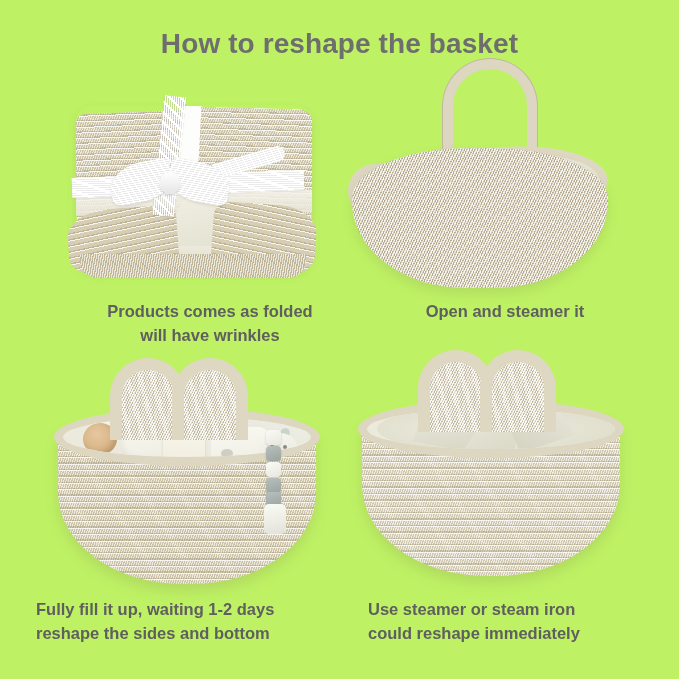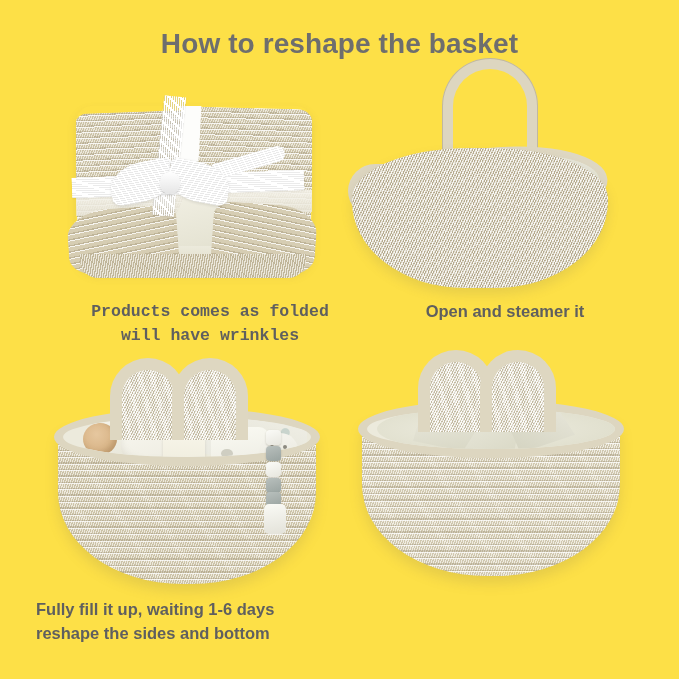--- a/index.html
+++ b/index.html
@@ -6,21 +6,21 @@
   html, body {
     margin: 0; padding: 0;
     width: 679px; height: 679px;
     background: #ffffff;
     font-family: "Liberation Sans", sans-serif;
     overflow: hidden;
   }
   #page {
     position: relative;
     width: 679px; height: 679px;
-    background: #fde047;
+    background: #bef264;
   }
 
   
   .title {
     position: absolute;
     top: 28px; left: 0; width: 679px;
     text-align: center;
     font-size: 28px;
     font-weight: bold;
     color: #6e6e6e;
@@ -31,21 +31,21 @@
   
   .caption {
     position: absolute;
     color: #5f5f5f;
     font-size: 16.5px;
     font-weight: bold;
     line-height: 1.45;
     white-space: pre-line;
     z-index: 40;
   }
-  .cap-tl { top: 300px; left: 70px; width: 280px; text-align: center; font-family: Liberation Mono, monospace; }
+  .cap-tl { top: 300px; left: 70px; width: 280px; text-align: center; }
   .cap-tr { top: 300px; left: 380px; width: 250px; text-align: center; }
   .cap-bl { top: 598px; left: 36px; width: 330px; text-align: left; }
   .cap-br { top: 598px; left: 368px; width: 300px; text-align: left; }
 
   
   .cell { position: absolute; }
   .cell-tl { left: 62px;  top: 96px;  width: 266px; height: 196px; }
   .cell-tr { left: 346px; top: 56px;  width: 268px; height: 238px; }
   .cell-bl { left: 52px;  top: 352px; width: 270px; height: 242px; }
   .cell-br { left: 356px; top: 344px; width: 278px; height: 250px; }
@@ -455,28 +455,30 @@
     <div class="bk-body coil"></div>
     <div class="beads">
       <div class="bead bead-w" style="top:0px;"></div>
       <div class="bead bead-g" style="top:16px;"></div>
       <div class="bead bead-w" style="top:32px;"></div>
       <div class="bead bead-g" style="top:48px;"></div>
       <div class="bead bead-g" style="top:62px;"></div>
       <div class="clip-body"></div>
     </div>
   </div>
-  <div class="caption cap-bl">Fully fill it up, waiting 1-6 days
+  <div class="caption cap-bl">Fully fill it up, waiting 1-2 days
 reshape the sides and bottom</div>
 
   <div class="cell cell-br">
     <div class="bk-handle-l rope-light" style="left:62px;"></div>
     <div class="bk-handle-r rope-light" style="left:124px;"></div>
     <div class="bk-rim">
       <div class="br-lining"></div>
       <div class="br-div3"></div>
       <div class="br-div1"></div>
       <div class="br-div2"></div>
     </div>
     <div class="bk-body coil" style="background-color:#e0d9c3;"></div>
   </div>
+  <div class="caption cap-br">Use steamer or steam iron
+could reshape immediately</div>
 
 </div>
 
 </body></html>

